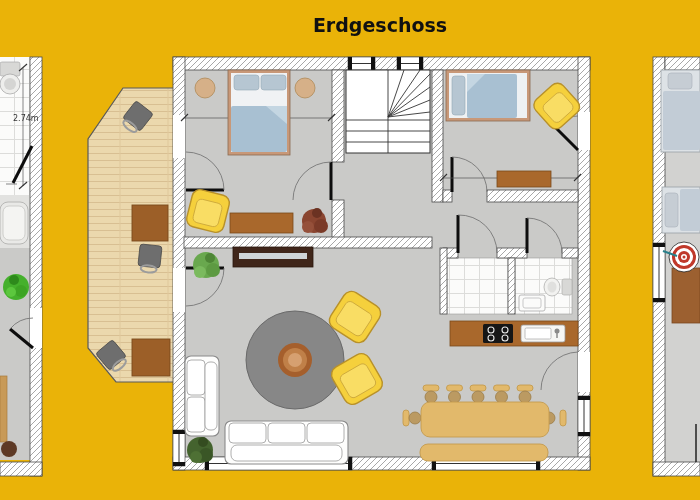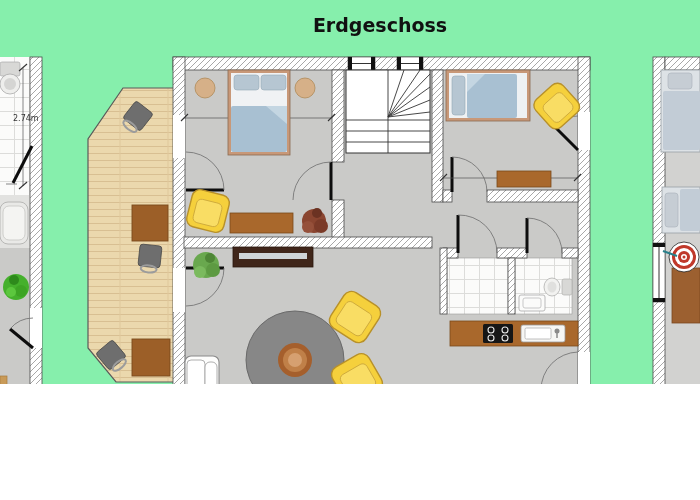--- a/index.html
+++ b/index.html
@@ -1,16 +1,16 @@
 <!DOCTYPE html>
 <html><head>
 <meta charset="utf-8">
 <style>
   html,body{margin:0;padding:0;background:#ffffff;}
-  .canvas{position:relative;width:700px;height:384px;background:#86efac;overflow:hidden;
+  .canvas{position:relative;width:700px;height:500px;background:#eab308;overflow:hidden;
           font-family:"DejaVu Sans","Liberation Sans",sans-serif;}
   svg text{font-family:"DejaVu Sans","Liberation Sans",sans-serif;}
   .wall{fill:url(#hatch);stroke:#4a4a4a;stroke-width:0.8;}
   .gap{fill:#ffffff;stroke:none;}
   .winband{fill:#ffffff;stroke:#555;stroke-width:0.7;}
   .wincap{fill:#111;}
   .winline{stroke:#333;stroke-width:1;}
   .doorleaf{stroke:#0d0d0d;stroke-width:3;stroke-linecap:butt;}
   .doorarc{stroke:#777;stroke-width:0.9;fill:none;}
   .stairline{stroke:#333;stroke-width:0.9;}

